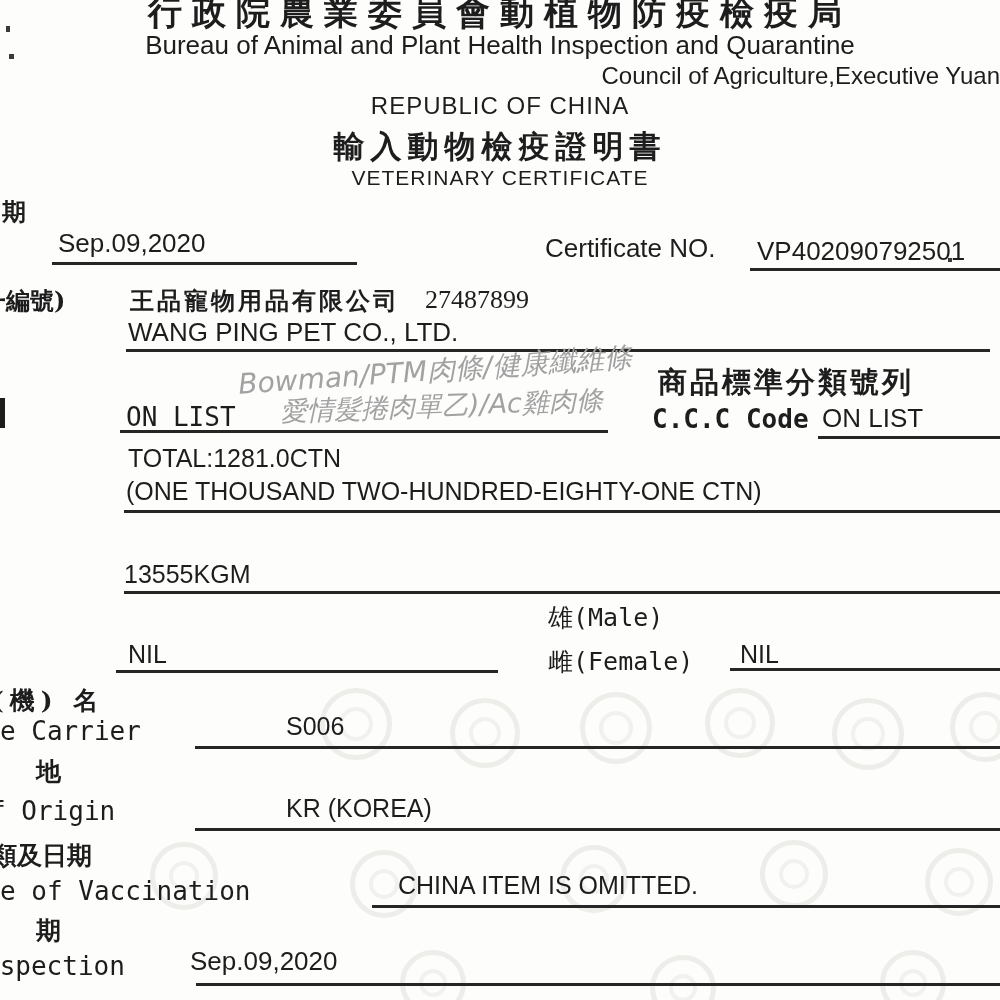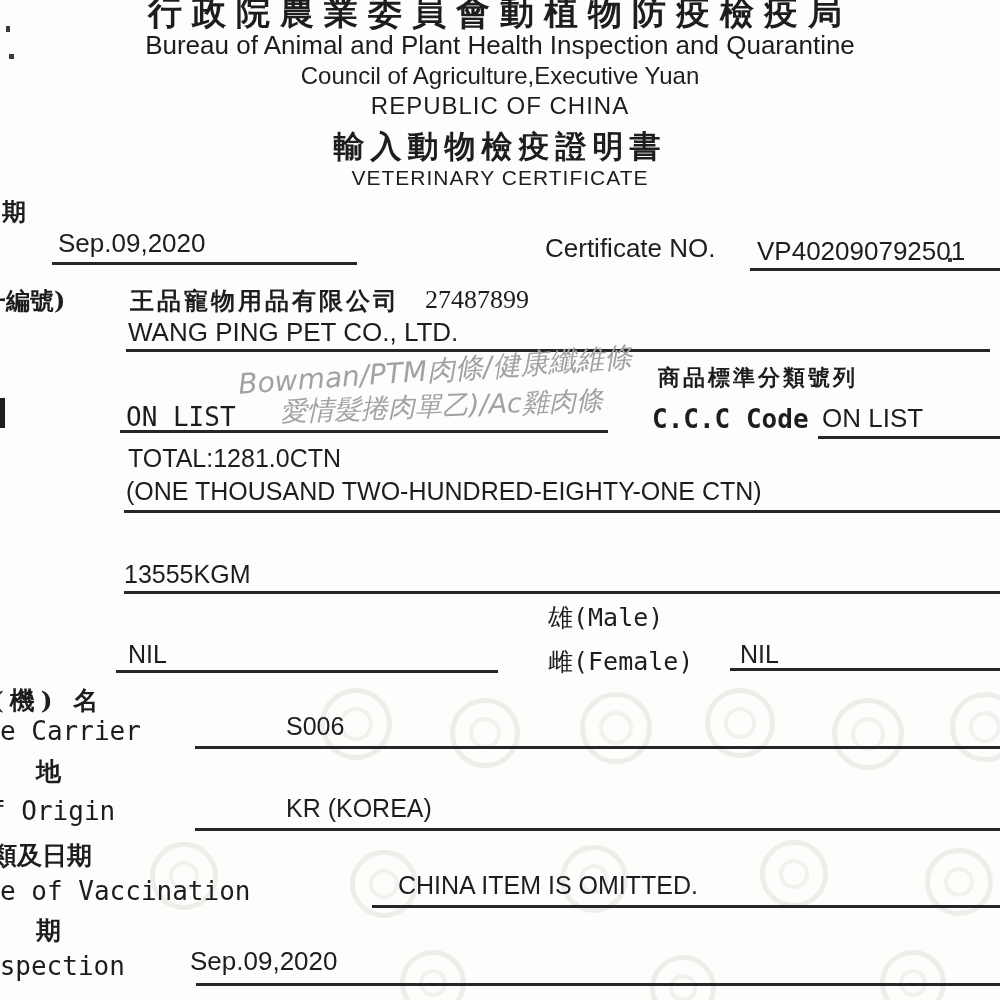--- a/index.html
+++ b/index.html
@@ -22,21 +22,21 @@
   .wm{position:absolute;border:5px solid #ededea;border-radius:50%;z-index:0;}
   .wm .inner{position:absolute;left:14px;top:14px;right:14px;bottom:14px;border:4px solid #f1f1ee;border-radius:50%;}
   .hand{
     font-family:"DejaVu Sans",sans-serif;
     color:#a2a2a2;z-index:3;font-style:italic;
   }
 
   
   [data-name="agency-title-zh"]{top:-10px;font-size:34px;letter-spacing:10px;}
   [data-name="agency-title-en1"]{top:30px;font-size:26px;}
-  [data-name="agency-title-en2"]{top:62px;font-size:24px;}
+  [data-name="agency-title-en2"]{top:62px;font-size:24px;text-align:right;}
   [data-name="agency-title-en3"]{top:92px;font-size:24px;letter-spacing:1px;}
   [data-name="doc-title-zh"]{top:126px;font-size:31px;letter-spacing:6px;}
   [data-name="doc-title-en"]{top:166px;font-size:21px;letter-spacing:1px;}
 
   
   [data-name="issue-date-label-partial"]{left:2px;top:196px;font-size:24px;}
   [data-name="issue-date-value"]{left:58px;top:228px;font-size:26px;}
   [data-name="issue-date-underline"]{left:52px;top:262px;width:305px;}
   [data-name="certificate-no-label-zh"]{left:528px;top:200px;font-size:24px;letter-spacing:16px;}
   [data-name="certificate-no-label-en"]{left:545px;top:233px;font-size:26px;}
@@ -46,21 +46,21 @@
   
   [data-name="consignee-label-partial"]{left:-18px;top:285px;font-size:24px;}
   [data-name="consignee-name-zh"]{left:130px;top:285px;font-size:24px;letter-spacing:3px;}
   [data-name="consignee-tax-id"]{left:425px;top:285px;font-size:26px;}
   [data-name="consignee-name-en"]{left:128px;top:317px;font-size:26px;}
   [data-name="consignee-underline"]{left:126px;top:349px;width:864px;}
 
   
   [data-name="handwriting-line1"]{left:238px;top:352px;font-size:28px;transform:rotate(-4deg);}
   [data-name="handwriting-line2"]{left:280px;top:388px;font-size:27px;transform:rotate(-2deg);}
-  [data-name="ccc-heading-zh"]{left:658px;top:363px;font-size:22px;letter-spacing:3px;}
+  [data-name="ccc-heading-zh"]{left:658px;top:363px;font-size:29px;letter-spacing:3px;}
   [data-name="commodity-value"]{left:126px;top:402px;font-size:26px;}
   [data-name="commodity-underline"]{left:120px;top:430px;width:488px;}
   [data-name="ccc-label-en"]{left:652px;top:404px;font-size:26px;font-weight:bold;}
   [data-name="ccc-value"]{left:822px;top:403px;font-size:26px;}
   [data-name="ccc-underline"]{left:818px;top:436px;width:182px;}
   [data-name="clipped-character-fragment"]{left:0;top:398px;width:5px;height:30px;background:#1d1d1d;position:absolute;z-index:2;}
 
   
   [data-name="quantity-total-value"]{left:128px;top:444px;font-size:25px;}
   [data-name="quantity-words-value"]{left:126px;top:477px;font-size:25px;}

